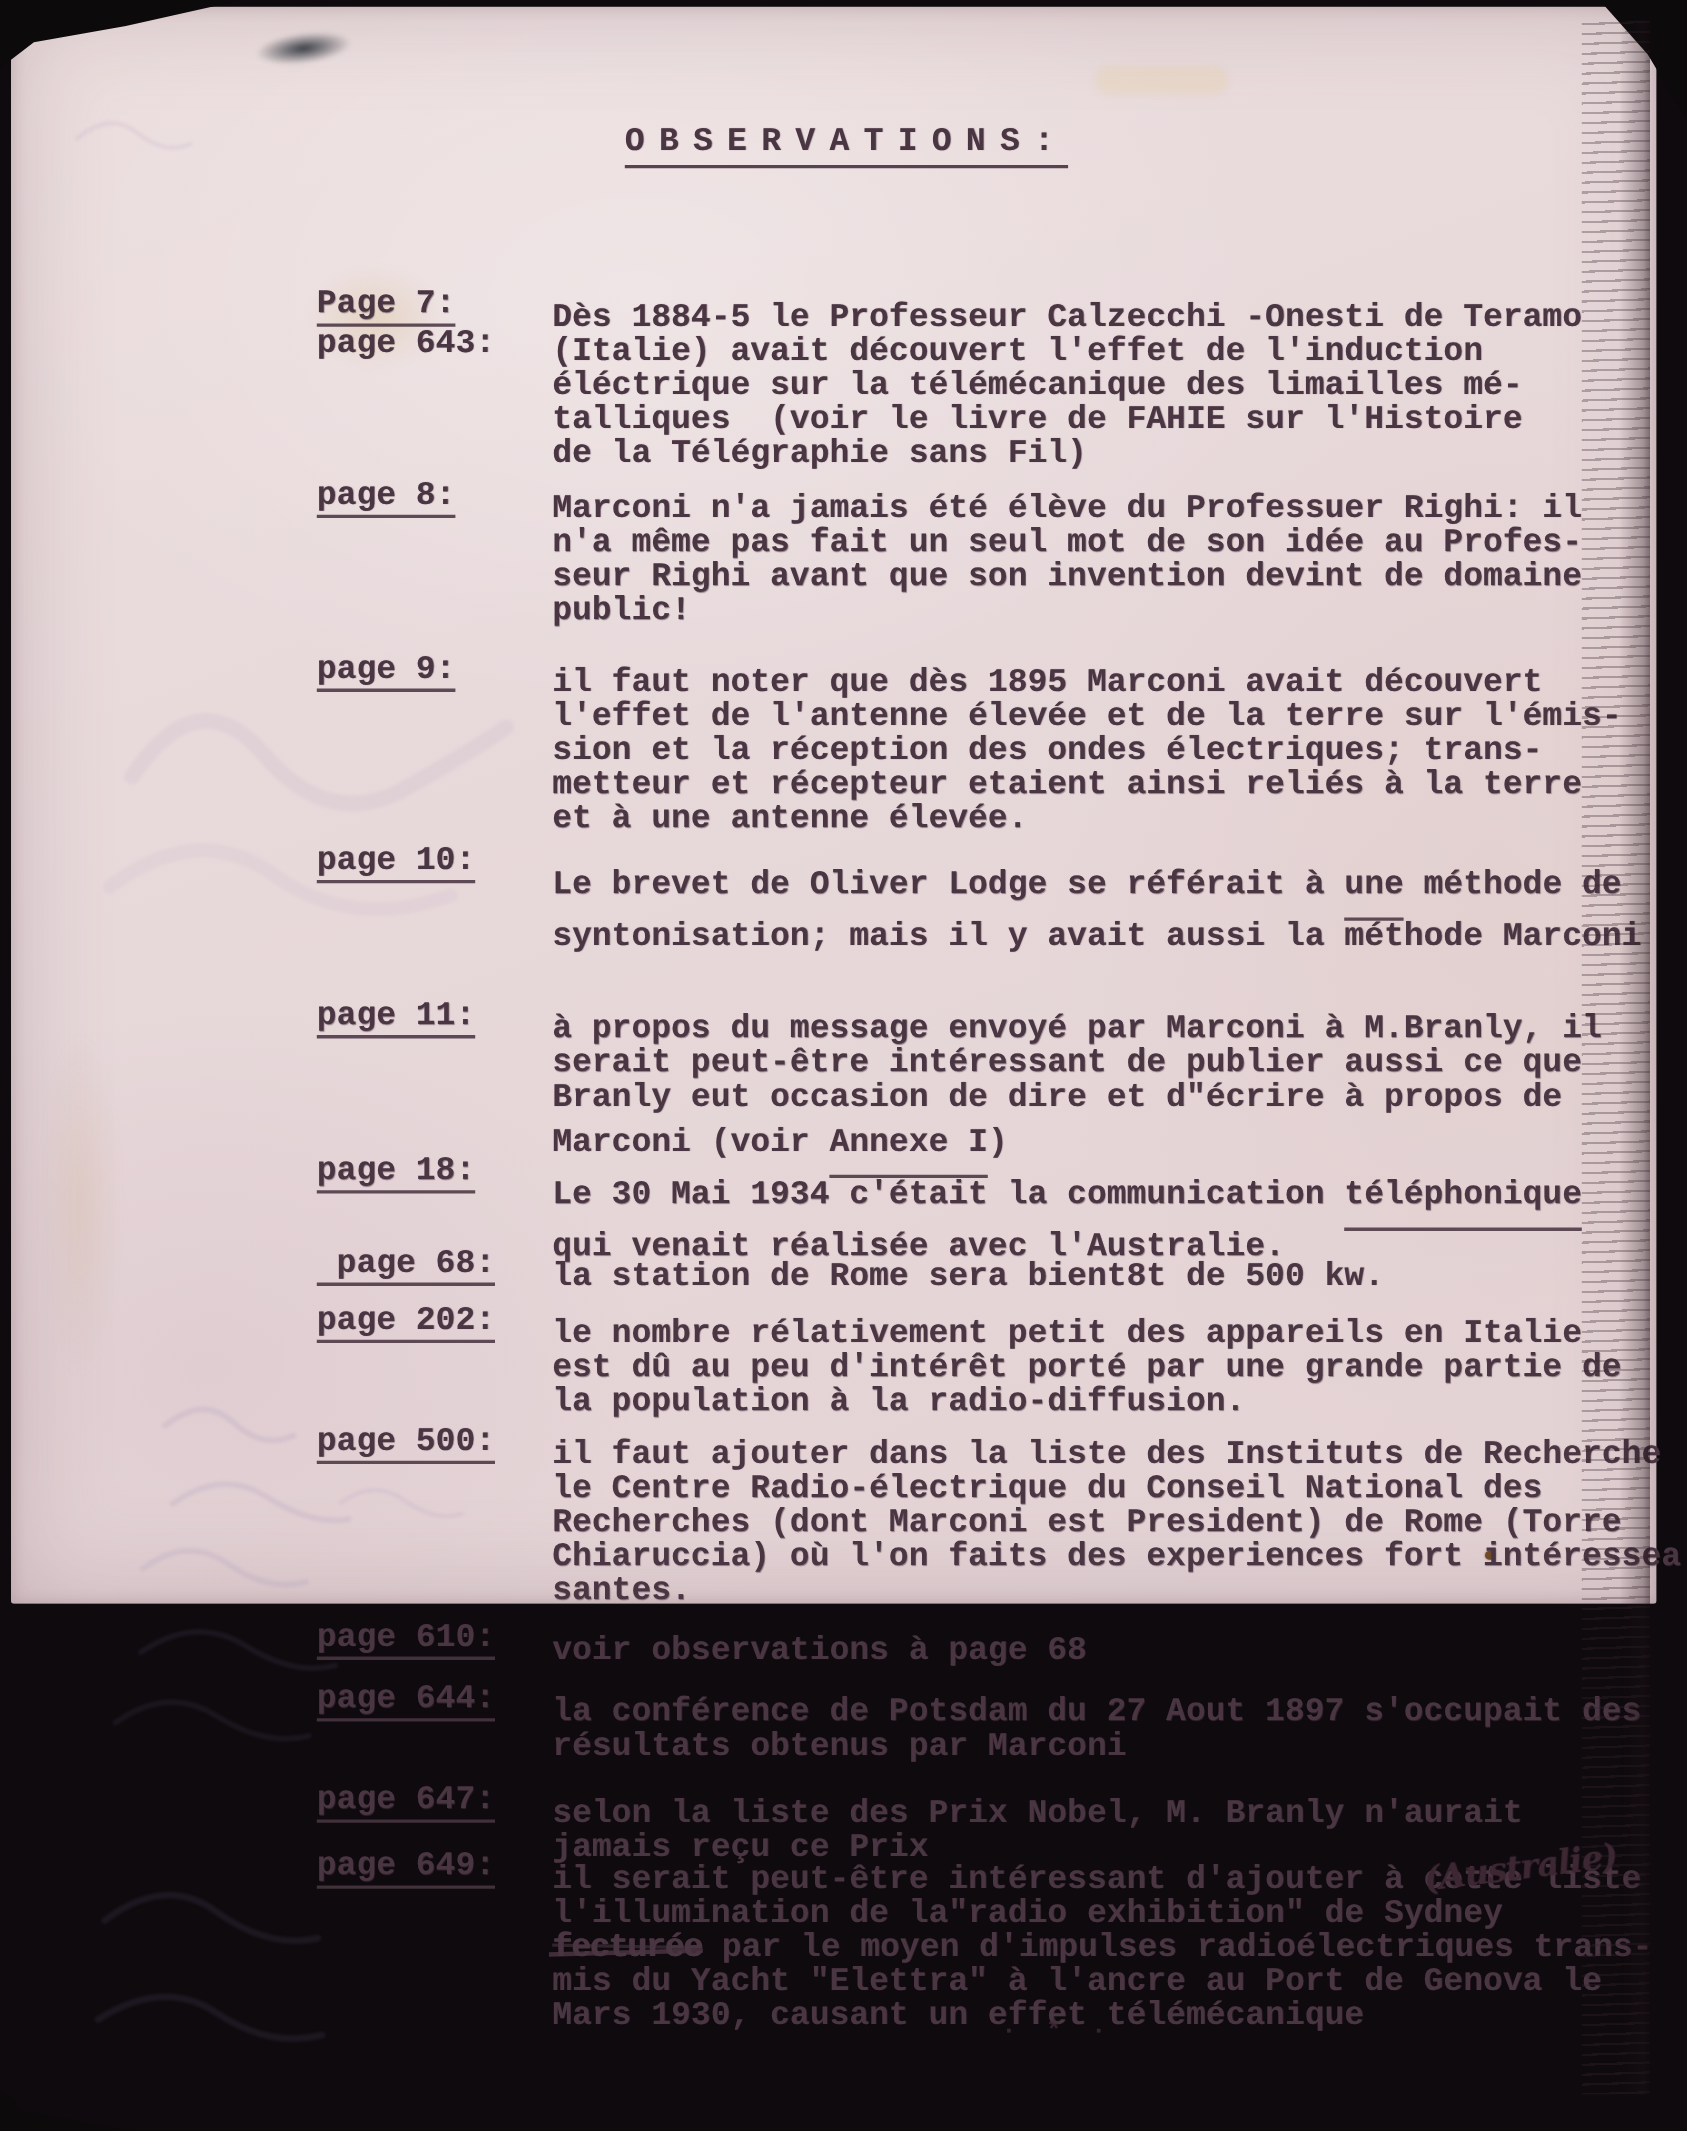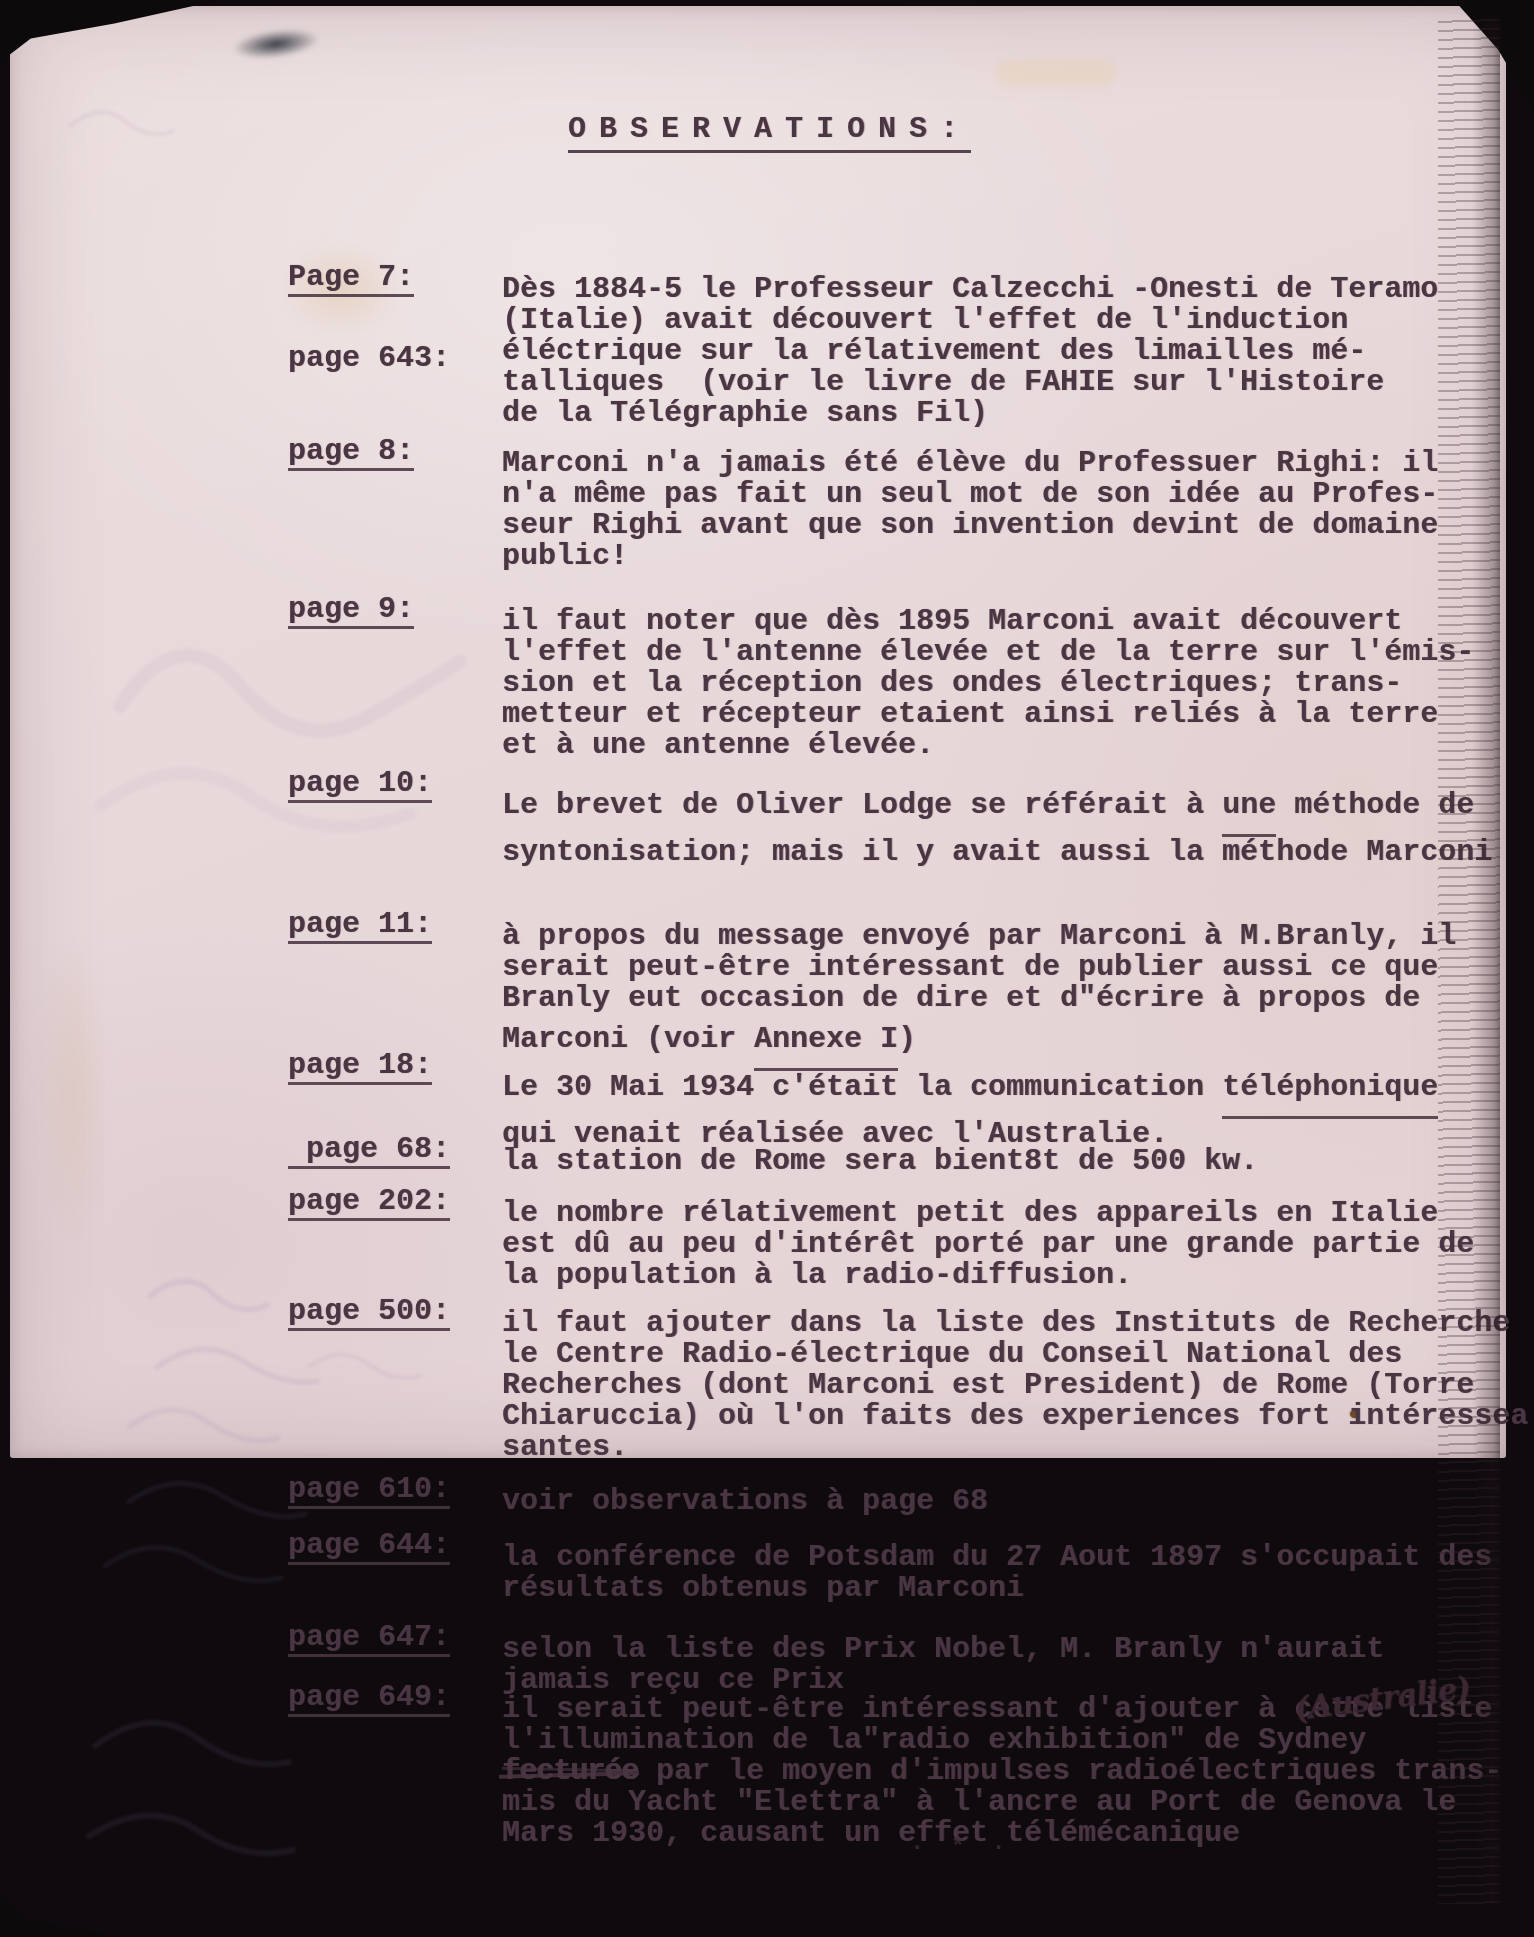--- a/index.html
+++ b/index.html
@@ -50,21 +50,21 @@
   .ghost{position:absolute;left:0;top:0;filter:blur(1.6px);}
   
   .ink, .entry, .title{color:#4a3542;}
   .title{
     position:absolute;left:558px;top:106px;
     font-size:30px;line-height:34px;font-weight:700;letter-spacing:13px;
     border-bottom:3px solid rgba(74,53,66,.92);padding-bottom:4px;
     text-shadow:.6px .4px .9px rgba(74,53,66,.55);white-space:pre;
   }
   .entry{position:absolute;left:0;width:1500px;}
-  .labels{position:absolute;left:278px;top:0;display:flex;flex-direction:column;align-items:flex-start;gap:45px;}
+  .labels{position:absolute;left:278px;top:0;display:flex;flex-direction:column;align-items:flex-start;}
   .label{
     font-size:30px;line-height:31px;font-weight:700;white-space:pre;
     text-shadow:.6px .4px .9px rgba(74,53,66,.55);
   }
   .label.ul{border-bottom:3px solid rgba(74,53,66,.88);padding-bottom:1px;margin-bottom:1px;}
   .text{position:absolute;left:492px;top:12px;}
   .line{
     font-size:30px;line-height:31px;font-weight:700;white-space:pre;
     text-shadow:.6px .4px .9px rgba(74,53,66,.55);
   }
@@ -111,21 +111,21 @@
 
   <div>
       <div class="entry" style="top: 256px;">
         <div class="labels">
           <span class="label ul">Page 7:</span>
           <span class="label">page 643:</span>
         </div>
         <div class="text">
           <div class="line"><span>Dès 1884-5 le Professeur Calzecchi -Onesti de Teramo</span></div>
           <div class="line"><span>(Italie) avait découvert l'effet de l'induction</span></div>
-          <div class="line"><span>éléctrique sur la rélativement des limailles mé-</span></div>
+          <div class="line"><span>éléctrique sur la télémécanique des limailles mé-</span></div>
           <div class="line"><span>talliques  (voir le livre de FAHIE sur l'Histoire</span></div>
           <div class="line"><span>de la Télégraphie sans Fil)</span></div>
         </div>
       </div>
       <div class="entry" style="top: 430px;">
         <div class="labels">
           <span class="label ul">page 8:</span>
         </div>
         <div class="text">
           <div class="line"><span>Marconi n'a jamais été élève du Professuer Righi: il</span></div>

